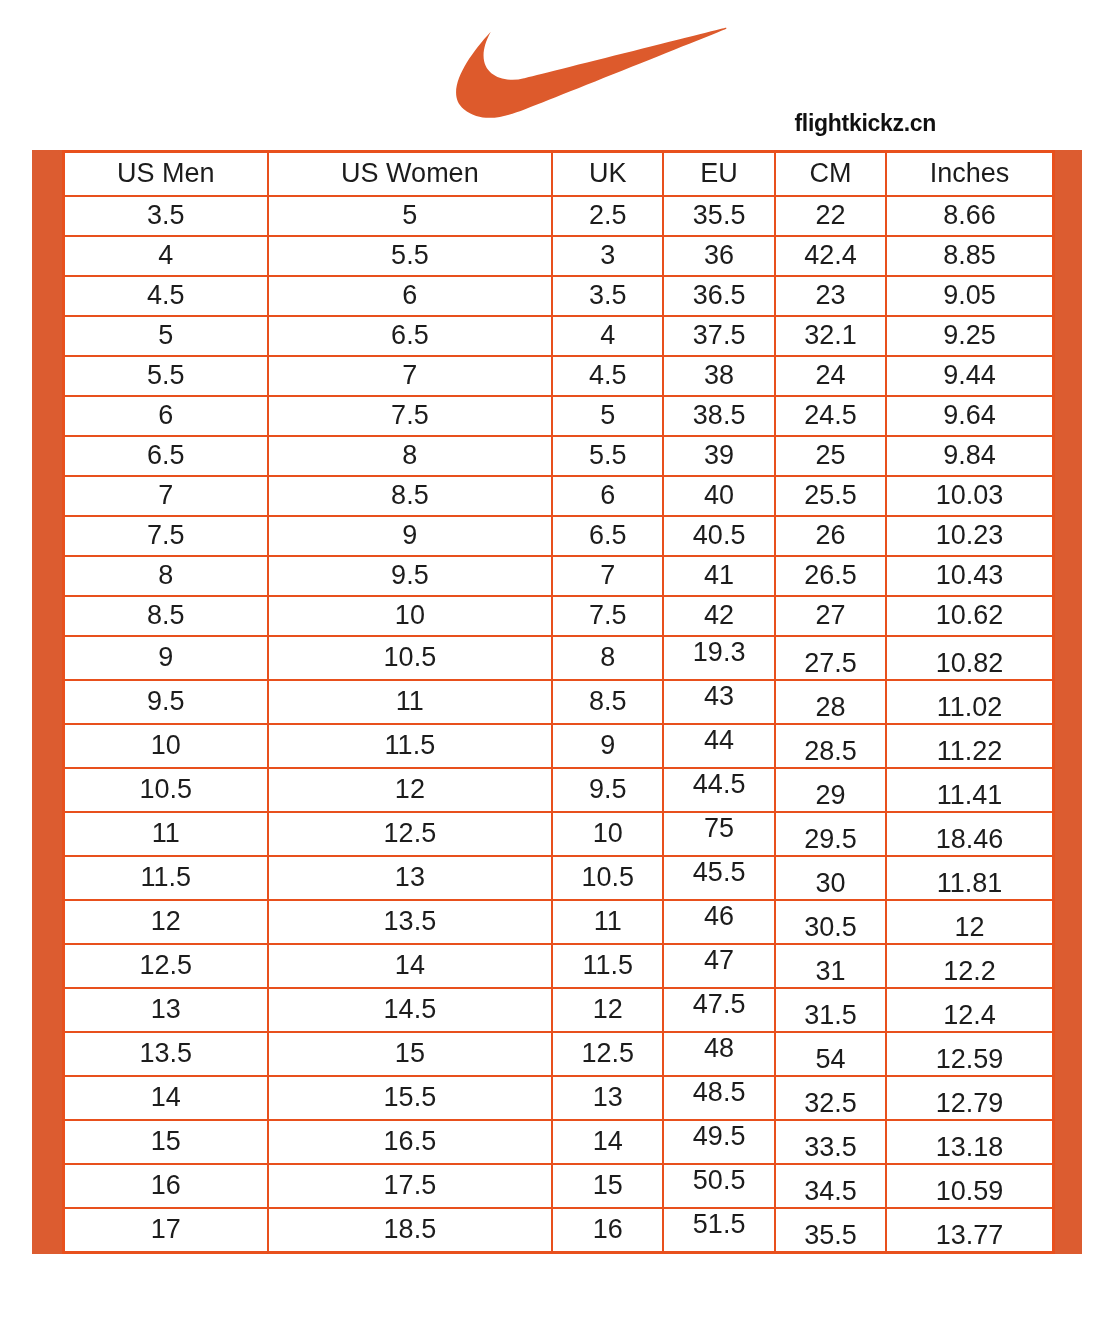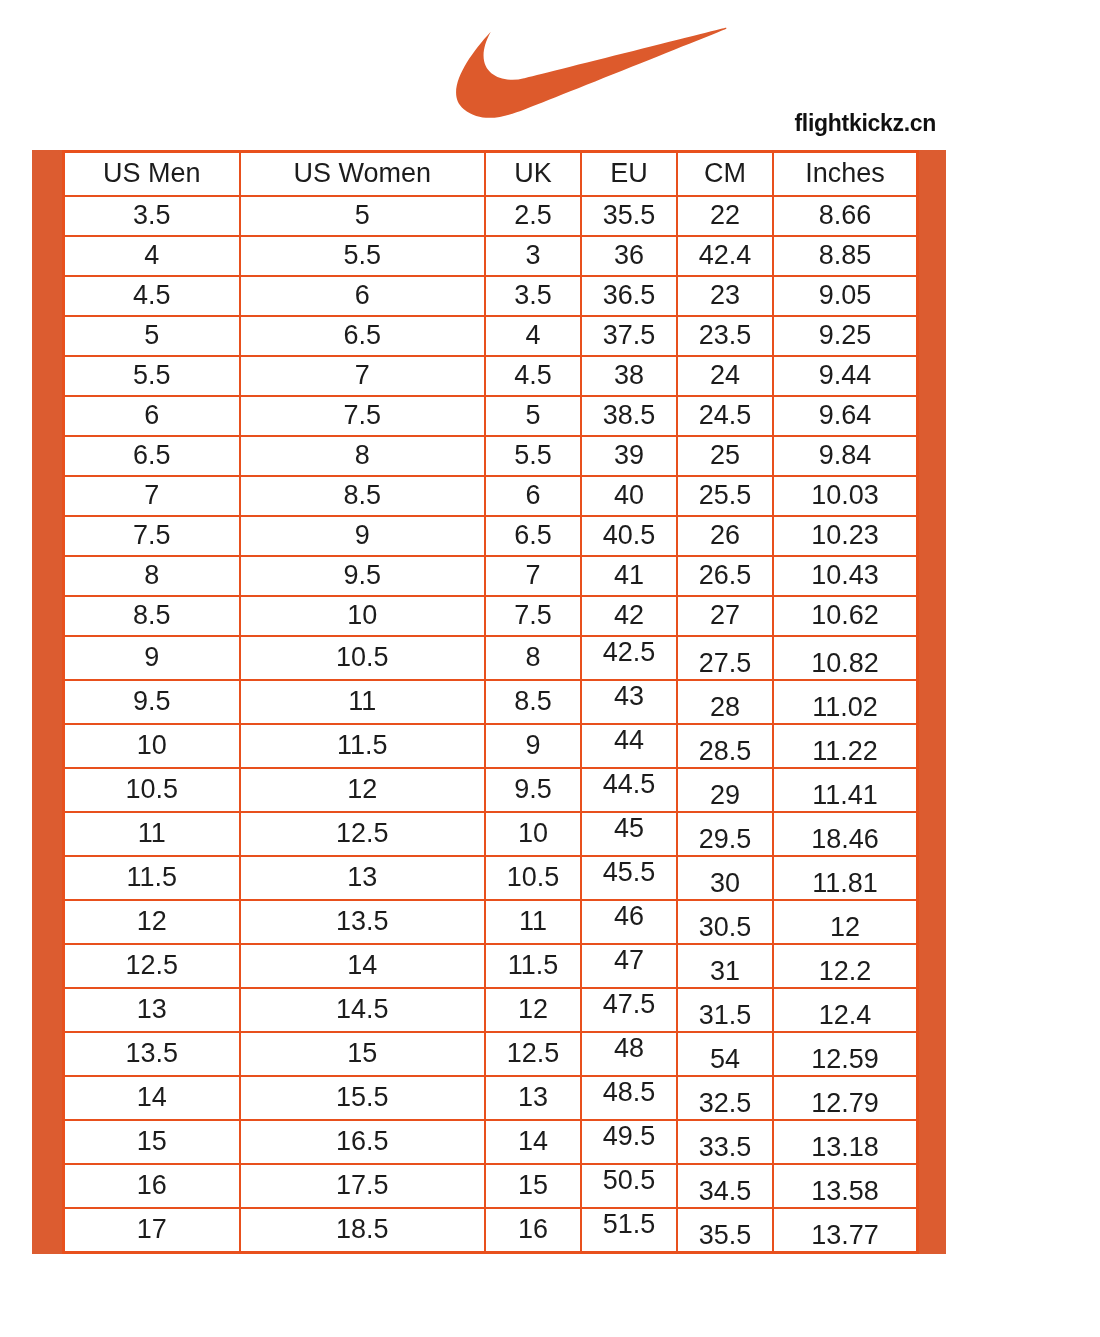--- a/index.html
+++ b/index.html
@@ -18,21 +18,21 @@
     position:relative;
     overflow:hidden;
   }
   .page-header{position:absolute;top:0;left:0;width:964px;height:150px;}
   .swoosh{position:absolute;left:452px;top:26px;width:276px;height:94px;}
   .website{
     position:absolute;right:28px;top:110px;
     font-size:23px;font-weight:700;letter-spacing:-0.3px;color:#101010;
   }
   .table-zone{
-    position:absolute;top:150px;left:32px;width:914px;
+    position:absolute;top:150px;left:32px;width:1050px;
     display:flex;align-items:stretch;border-radius:16px;
   }
   .strip{background:var(--strip);flex:0 0 auto;}
   .strip.left{width:30px;}
   .strip.right{width:27px;}
   table.size-table{
     flex:1 1 auto;
     border-collapse:collapse;
     table-layout:fixed;
     background:#fff;
@@ -98,21 +98,21 @@
           <td>3.5</td>
           <td>36.5</td>
           <td>23</td>
           <td>9.05</td>
         </tr>
         <tr>
           <td>5</td>
           <td>6.5</td>
           <td>4</td>
           <td>37.5</td>
-          <td>23.5</td>
+          <td>32.1</td>
           <td>9.25</td>
         </tr>
         <tr>
           <td>5.5</td>
           <td>7</td>
           <td>4.5</td>
           <td>38</td>
           <td>24</td>
           <td>9.44</td>
         </tr>
@@ -161,21 +161,21 @@
           <td>10</td>
           <td>7.5</td>
           <td>42</td>
           <td>27</td>
           <td>10.62</td>
         </tr>
         <tr>
           <td>9</td>
           <td>10.5</td>
           <td>8</td>
-          <td class="eu-top">42.5</td>
+          <td class="eu-top">19.3</td>
           <td class="low">27.5</td>
           <td class="low">10.82</td>
         </tr>
         <tr>
           <td>9.5</td>
           <td>11</td>
           <td>8.5</td>
           <td class="eu-top">43</td>
           <td class="low">28</td>
           <td class="low">11.02</td>
@@ -193,21 +193,21 @@
           <td>12</td>
           <td>9.5</td>
           <td class="eu-top">44.5</td>
           <td class="low">29</td>
           <td class="low">11.41</td>
         </tr>
         <tr>
           <td>11</td>
           <td>12.5</td>
           <td>10</td>
-          <td class="eu-top">45</td>
+          <td class="eu-top">75</td>
           <td class="low">29.5</td>
           <td class="low">18.46</td>
         </tr>
         <tr>
           <td>11.5</td>
           <td>13</td>
           <td>10.5</td>
           <td class="eu-top">45.5</td>
           <td class="low">30</td>
           <td class="low">11.81</td>
@@ -259,21 +259,21 @@
           <td class="eu-top">49.5</td>
           <td class="low">33.5</td>
           <td class="low">13.18</td>
         </tr>
         <tr>
           <td>16</td>
           <td>17.5</td>
           <td>15</td>
           <td class="eu-top">50.5</td>
           <td class="low">34.5</td>
-          <td class="low">13.58</td>
+          <td class="low">10.59</td>
         </tr>
         <tr>
           <td>17</td>
           <td>18.5</td>
           <td>16</td>
           <td class="eu-top">51.5</td>
           <td class="low">35.5</td>
           <td class="low">13.77</td>
         </tr>
       </tbody>

